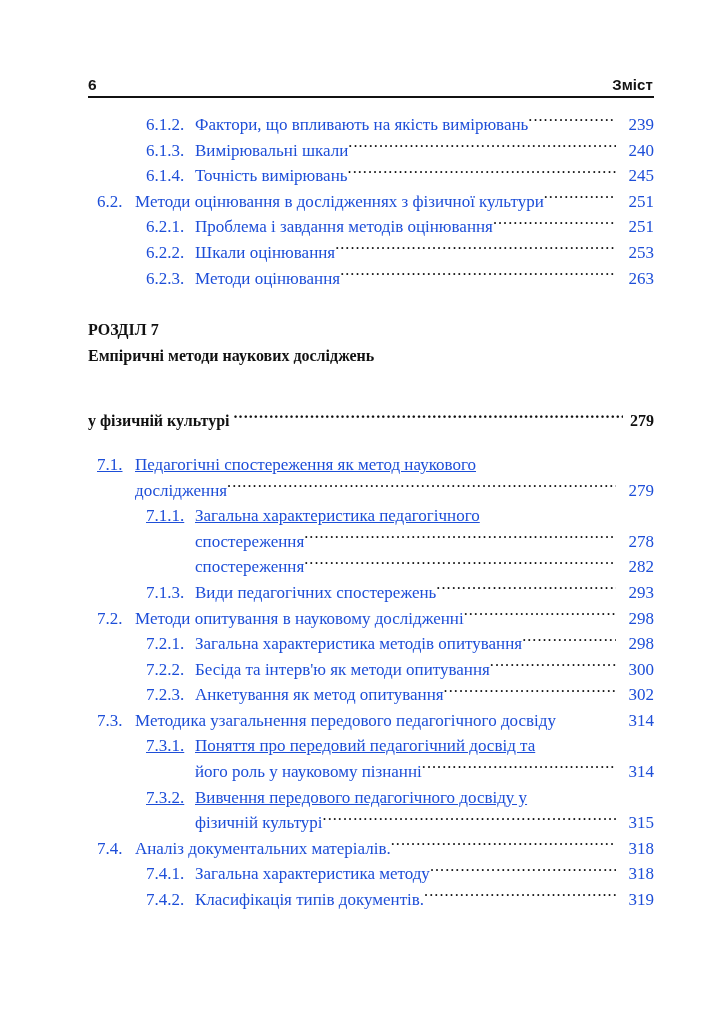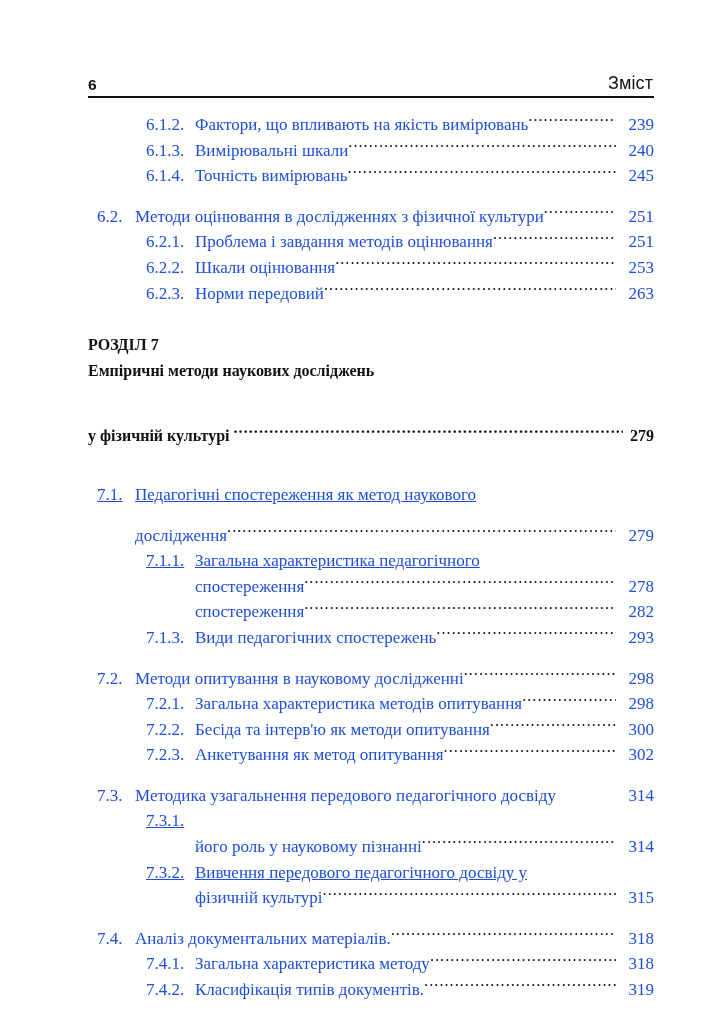--- a/index.html
+++ b/index.html
@@ -38,22 +38,22 @@
   }
   .folio {
     font-family: "Liberation Sans", "DejaVu Sans", sans-serif;
     font-weight: bold;
     font-size: 15.5px;
     line-height: 1;
     color: #141414;
   }
   .head-title {
     font-family: "Liberation Sans", "DejaVu Sans", sans-serif;
-    font-weight: normal;
-    font-size: 18px;
+    font-weight: bold;
+    font-size: 15px;
     line-height: 1;
     color: #141414;
     letter-spacing: 0.1px;
   }
   .head-rule {
     position: absolute;
     left: 88px;
     top: 96px;
     width: 566px;
     height: 1.6px;
@@ -86,21 +86,21 @@
     align-items: baseline;
     width: 100%;
     white-space: nowrap;
   }
 
   
   .num {
     flex: 0 0 auto;
     display: inline-block;
   }
-  .lvl2 > .line > .num { width: 38px; margin-top: 15px; }
+  .lvl2 > .line > .num { width: 38px; }
   .lvl3 > .line > .num { width: 49px; }
 
   
   .cont .num { visibility: hidden; }
 
   .txt {
     flex: 0 0 auto;
   }
 
   
@@ -203,21 +203,21 @@
           <div class="line">
             <span class="num">6.2.2.</span>
             <span class="txt">Шкали оцінювання</span>
             <span class="leader"></span>
             <span class="pageno spaced">253</span>
           </div>
         </div>
         <div class="entry lvl3">
           <div class="line">
             <span class="num">6.2.3.</span>
-            <span class="txt">Норми передовий</span>
+            <span class="txt">Методи оцінювання</span>
             <span class="leader"></span>
             <span class="pageno spaced">263</span>
           </div>
         </div>
       </div>
 
     <div class="part-block">
       <div class="part-line">РОЗДІЛ 7</div>
       <div class="part-line">Емпіричні методи наукових досліджень</div>
       <div class="line">
@@ -304,20 +304,21 @@
           <div class="line">
             <span class="num">7.3.</span>
             <span class="txt">Методика узагальнення передового педагогічного досвіду</span>
             <span class="leader" style="visibility: hidden;"></span>
             <span class="pageno spaced">314</span>
           </div>
         </div>
         <div class="entry lvl3">
           <div class="line noleader">
             <span class="num">7.3.1.</span>
+            <span class="txt">Поняття про передовий педагогічний досвід та</span>
           </div>
           <div class="line cont">
             <span class="num">7.3.1.</span>
             <span class="txt">його роль у науковому пізнанні</span>
             <span class="leader"></span>
             <span class="pageno spaced">314</span>
           </div>
         </div>
         <div class="entry lvl3">
           <div class="line noleader">

